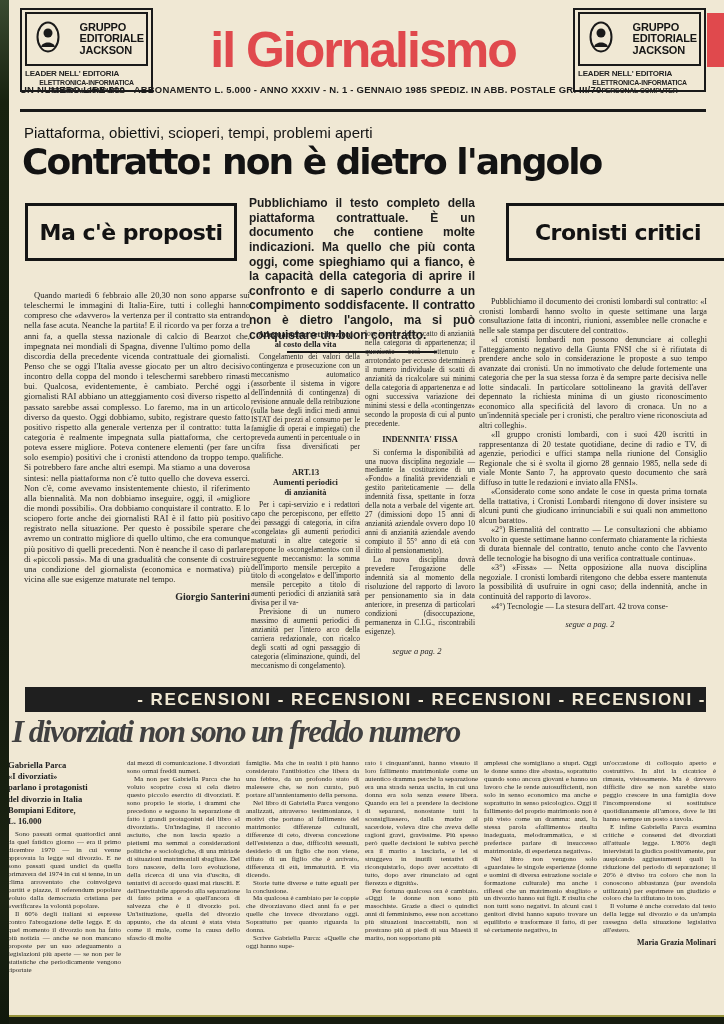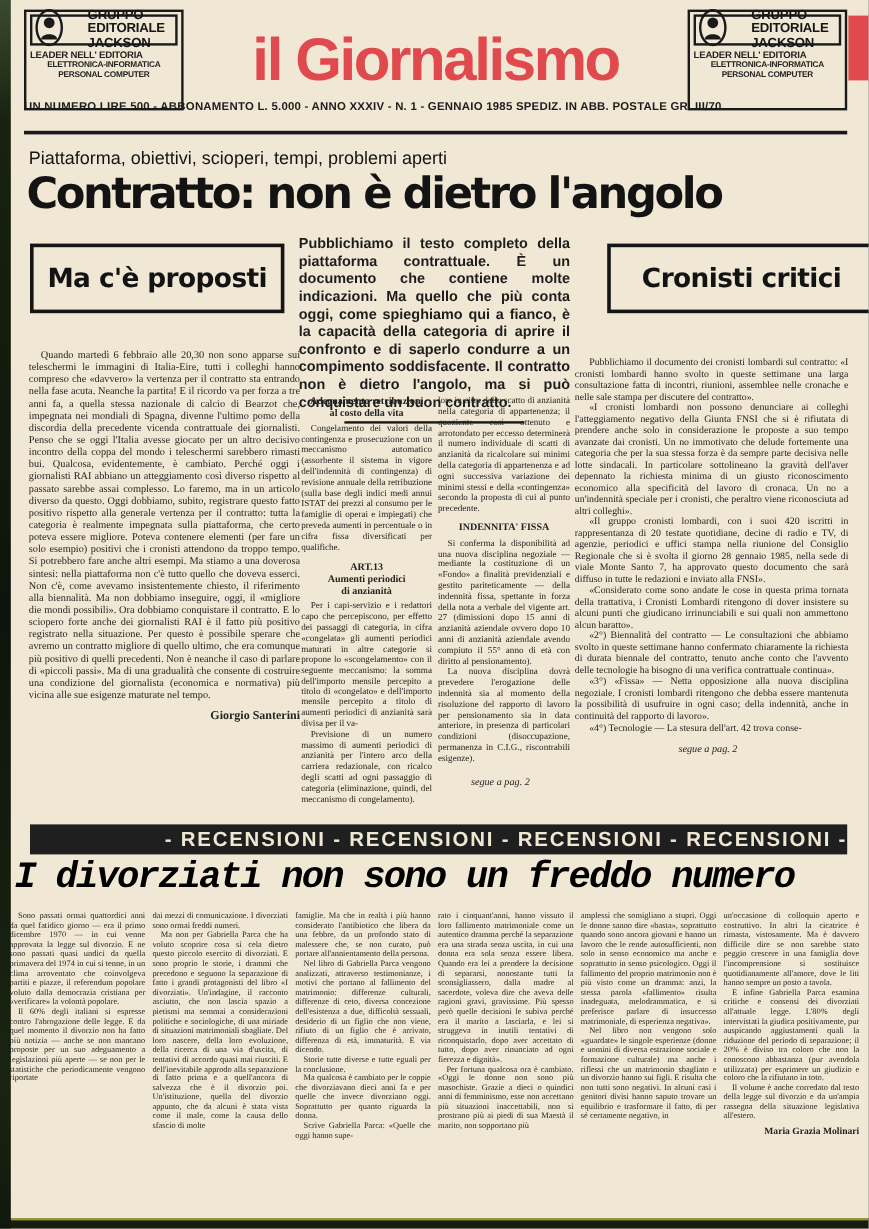--- a/index.html
+++ b/index.html
@@ -5,21 +5,21 @@
   html,body{margin:0;padding:0;background:#777;}
   .page{position:relative;width:724px;height:1024px;margin:0 auto;background:var(--paper,#f0e8d4);overflow:hidden;color:var(--ink,#242424);}
   
   .edge-left{position:absolute;left:0;top:0;width:9px;height:100%;z-index:6;
     background:linear-gradient(180deg,#3a4a30 0%,#18220f 10%,#0e140b 50%,#1b2412 88%,#10180c 100%);}
   .edge-bottom{position:absolute;left:0;bottom:0;width:100%;height:7px;background:#161c10;border-top:2px solid #97943c;z-index:5;}
   .red-corner{position:absolute;top:13px;right:0;width:17px;height:54px;background:var(--title_red,#e0494d);z-index:3;}
   
   .masthead{position:absolute;top:8px;left:20px;width:686px;height:84px;display:flex;justify-content:space-between;}
   .logo-box{width:133px;height:84px;border:2px solid #1a1a1a;box-sizing:border-box;padding:2px 3px;font-family:"Liberation Sans",sans-serif;background:transparent;}
-  .logo-top{display:flex;align-items:center;gap:20px;border:2px solid #1a1a1a;padding:1px 2px;height:26px;box-sizing:border-box;}
+  .logo-top{display:flex;align-items:center;gap:20px;border:2px solid #1a1a1a;padding:1px 2px;height:54px;box-sizing:border-box;justify-content:flex-end;}
   .logo-name{font-weight:bold;font-size:11px;line-height:1.02;letter-spacing:-0.2px;color:#161616;}
   .logo-tag1{text-align:left;font-weight:bold;font-size:8px;margin-top:3px;letter-spacing:-0.2px;}
   .logo-tag2{text-align:center;font-weight:bold;font-size:6.9px;letter-spacing:-0.2px;margin-top:1px;}
   .title{align-self:center;flex:1;text-align:center;margin:0;font-family:"Liberation Sans",sans-serif;font-weight:bold;
     font-size:50px;letter-spacing:-2px;color:var(--title_red,#e0494d);line-height:1;}
   .dateline{position:absolute;top:84px;left:20px;width:686px;text-align:left;font-family:"Liberation Sans",sans-serif;
     font-weight:bold;font-size:9.5px;letter-spacing:0.2px;color:#1d1d1d;}
   .rule{position:absolute;top:109px;left:20px;width:686px;height:3px;background:#191919;}
   
   .kicker{position:absolute;top:124px;left:24px;font-family:"Liberation Sans",sans-serif;font-size:15px;color:#141414;}
@@ -49,22 +49,22 @@
   .plat-col p.no-ind{text-indent:0;}
   .segue{font-style:italic;text-align:center;font-family:"Liberation Serif",serif;font-size:8.5px;margin-top:9px;padding-right:6px;}
   
   .art-right{position:absolute;top:297px;left:479px;width:228px;height:388px;overflow:hidden;z-index:1;
     font-family:"Liberation Serif",serif;font-size:8.2px;line-height:1.16;text-align:justify;}
   .art-right p{margin:0;text-indent:12px;}
   
   .banner{position:absolute;top:687px;left:25px;width:681px;height:25px;line-height:25px;background:var(--banner_bg,#1f1f1f);
     color:var(--banner_fg,#efe7d2);font-family:"Liberation Sans",sans-serif;font-weight:bold;font-size:17px;letter-spacing:1.5px;
     text-align:right;z-index:2;box-sizing:border-box;}
-  .headline2{position:absolute;top:714px;left:12px;margin:0;font-family:Liberation Mono, monospace;font-weight:bold;font-style:italic;
-    font-size:31px;letter-spacing:-1.5px;white-space:nowrap;color:#000000;z-index:2;}
+  .headline2{position:absolute;top:714px;left:12px;margin:0;font-family:Liberation Serif, serif;font-weight:bold;font-style:italic;
+    font-size:31px;letter-spacing:-1.5px;white-space:nowrap;color:#404040;z-index:2;}
   .review-cols{position:absolute;top:760px;left:8px;width:708px;height:256px;display:flex;gap:6px;overflow:hidden;z-index:1;}
   .rcol{flex:1 1 0;font-family:"Liberation Serif",serif;font-size:7px;line-height:1.14;text-align:justify;}
   .rcol p{margin:0;text-indent:7px;}
   .cont > p:first-child{text-indent:0;}
   .book-info{font-weight:bold;font-size:8.6px;line-height:1.3;white-space:pre-line;margin-bottom:4px;text-align:left;}
   .rcol .byline{font-size:8px;margin-top:3px;}
 </style>
 </head>
 <body>
 
@@ -165,20 +165,26 @@
         <p>«4°) Tecnologie — La stesura dell'art. 42 trova conse-</p>
       </div>
     <div class="segue">segue a pag. 2</div>
   </article>
 
   <div class="banner">- RECENSIONI - RECENSIONI - RECENSIONI - RECENSIONI -</div>
   <h2 class="headline2">I divorziati non sono un freddo numero</h2>
 
   <section class="review-cols">
     <div class="rcol">
+      <div class="book-info">Gabriella Parca
+«I divorziati»
+parlano i protagonisti
+del divorzio in Italia
+Bompiani Editore,
+L. 16.000</div>
       <div>
           <p>Sono passati ormai quattordici anni da quel fatidico giorno — era il primo dicembre 1970 — in cui venne approvata la legge sul divorzio. E ne sono passati quasi undici da quella primavera del 1974 in cui si tenne, in un clima arroventato che coinvolgeva partiti e piazze, il referendum popolare voluto dalla democrazia cristiana per «verificare» la volontà popolare.</p>
           <p>Il 60% degli italiani si espresse contro l'abrogazione delle legge. E da quel momento il divorzio non ha fatto più notizia — anche se non mancano proposte per un suo adeguamento a legislazioni più aperte — se non per le statistiche che periodicamente vengono riportate</p>
         </div>
     </div>
     <div class="rcol">
       <div class="cont">
           <p>dai mezzi di comunicazione. I divorziati sono ormai freddi numeri.</p>
           <p>Ma non per Gabriella Parca che ha voluto scoprire cosa si cela dietro questo piccolo esercito di divorziati. E sono proprio le storie, i drammi che precedono e seguono la separazione di fatto i grandi protagonisti del libro «I divorziati». Un'indagine, il racconto asciutto, che non lascia spazio a pietismi ma semmai a considerazioni politiche e sociologiche, di una miriade di situazioni matrimoniali sbagliate. Del loro nascere, della loro evoluzione, della ricerca di una via d'uscita, di tentativi di accordo quasi mai riusciti. E dell'inevitabile approdo alla separazione di fatto prima e a quell'ancora di salvezza che è il divorzio poi. Un'istituzione, quella del divorzio appunto, che da alcuni è stata vista come il male, come la causa dello sfascio di molte</p>
         </div>

